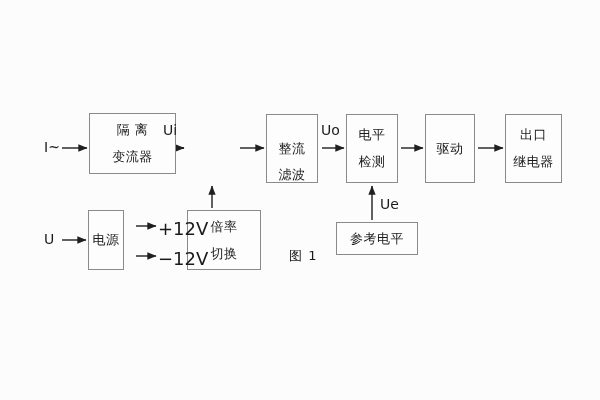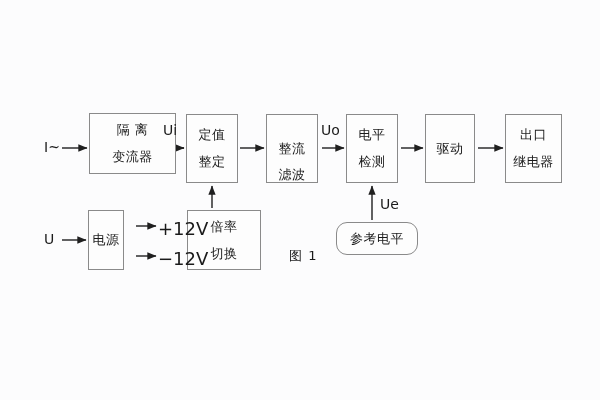--- a/index.html
+++ b/index.html
@@ -105,24 +105,20 @@
     <line x1="136" y1="226" x2="156" y2="226" marker-end="url(#ah)"></line>
 
     <line x1="136" y1="256" x2="156" y2="256" marker-end="url(#ah)"></line>
   </svg>
 
   <div class="block" style="left:89px; top:113px; width:87px; height:61px;">
     <span class="ln">隔 离</span>
     <span class="ln">变流器</span>
   </div>
 
-  <div class="block" style="left:186px; top:114px; width:52px; height:69px;">
-    <span class="ln">定值</span>
-    <span class="ln">整定</span>
-  </div>
 
   <div class="block" style="left:266px; top:114px; width:52px; height:69px;justify-content:flex-end;">
     <span class="ln">整流</span>
     <span class="ln">滤波</span>
   </div>
 
   <div class="block" style="left:346px; top:114px; width:52px; height:69px;">
     <span class="ln">电平</span>
     <span class="ln">检测</span>
   </div>
@@ -138,21 +134,21 @@
 
   <div class="block one-line" style="left:88px; top:210px; width:36px; height:60px;">
     <span class="ln">电源</span>
   </div>
 
   <div class="block" style="left:187px; top:210px; width:74px; height:60px;">
     <span class="ln">倍率</span>
     <span class="ln">切换</span>
   </div>
 
-  <div class="block one-line" style="left:336px; top:222px; width:82px; height:33px;border-radius:11px;">
+  <div class="block one-line" style="left:336px; top:222px; width:82px; height:33px;">
     <span class="ln">参考电平</span>
   </div>
 
   <span class="sig" style="left:44px; top:139px;">I~</span>
 
   <span class="sig" style="left:163px; top:122px;">Ui</span>
 
   <span class="sig" style="left:321px; top:122px;">Uo</span>
 
   <span class="sig" style="left:380px; top:196px;">Ue</span>

